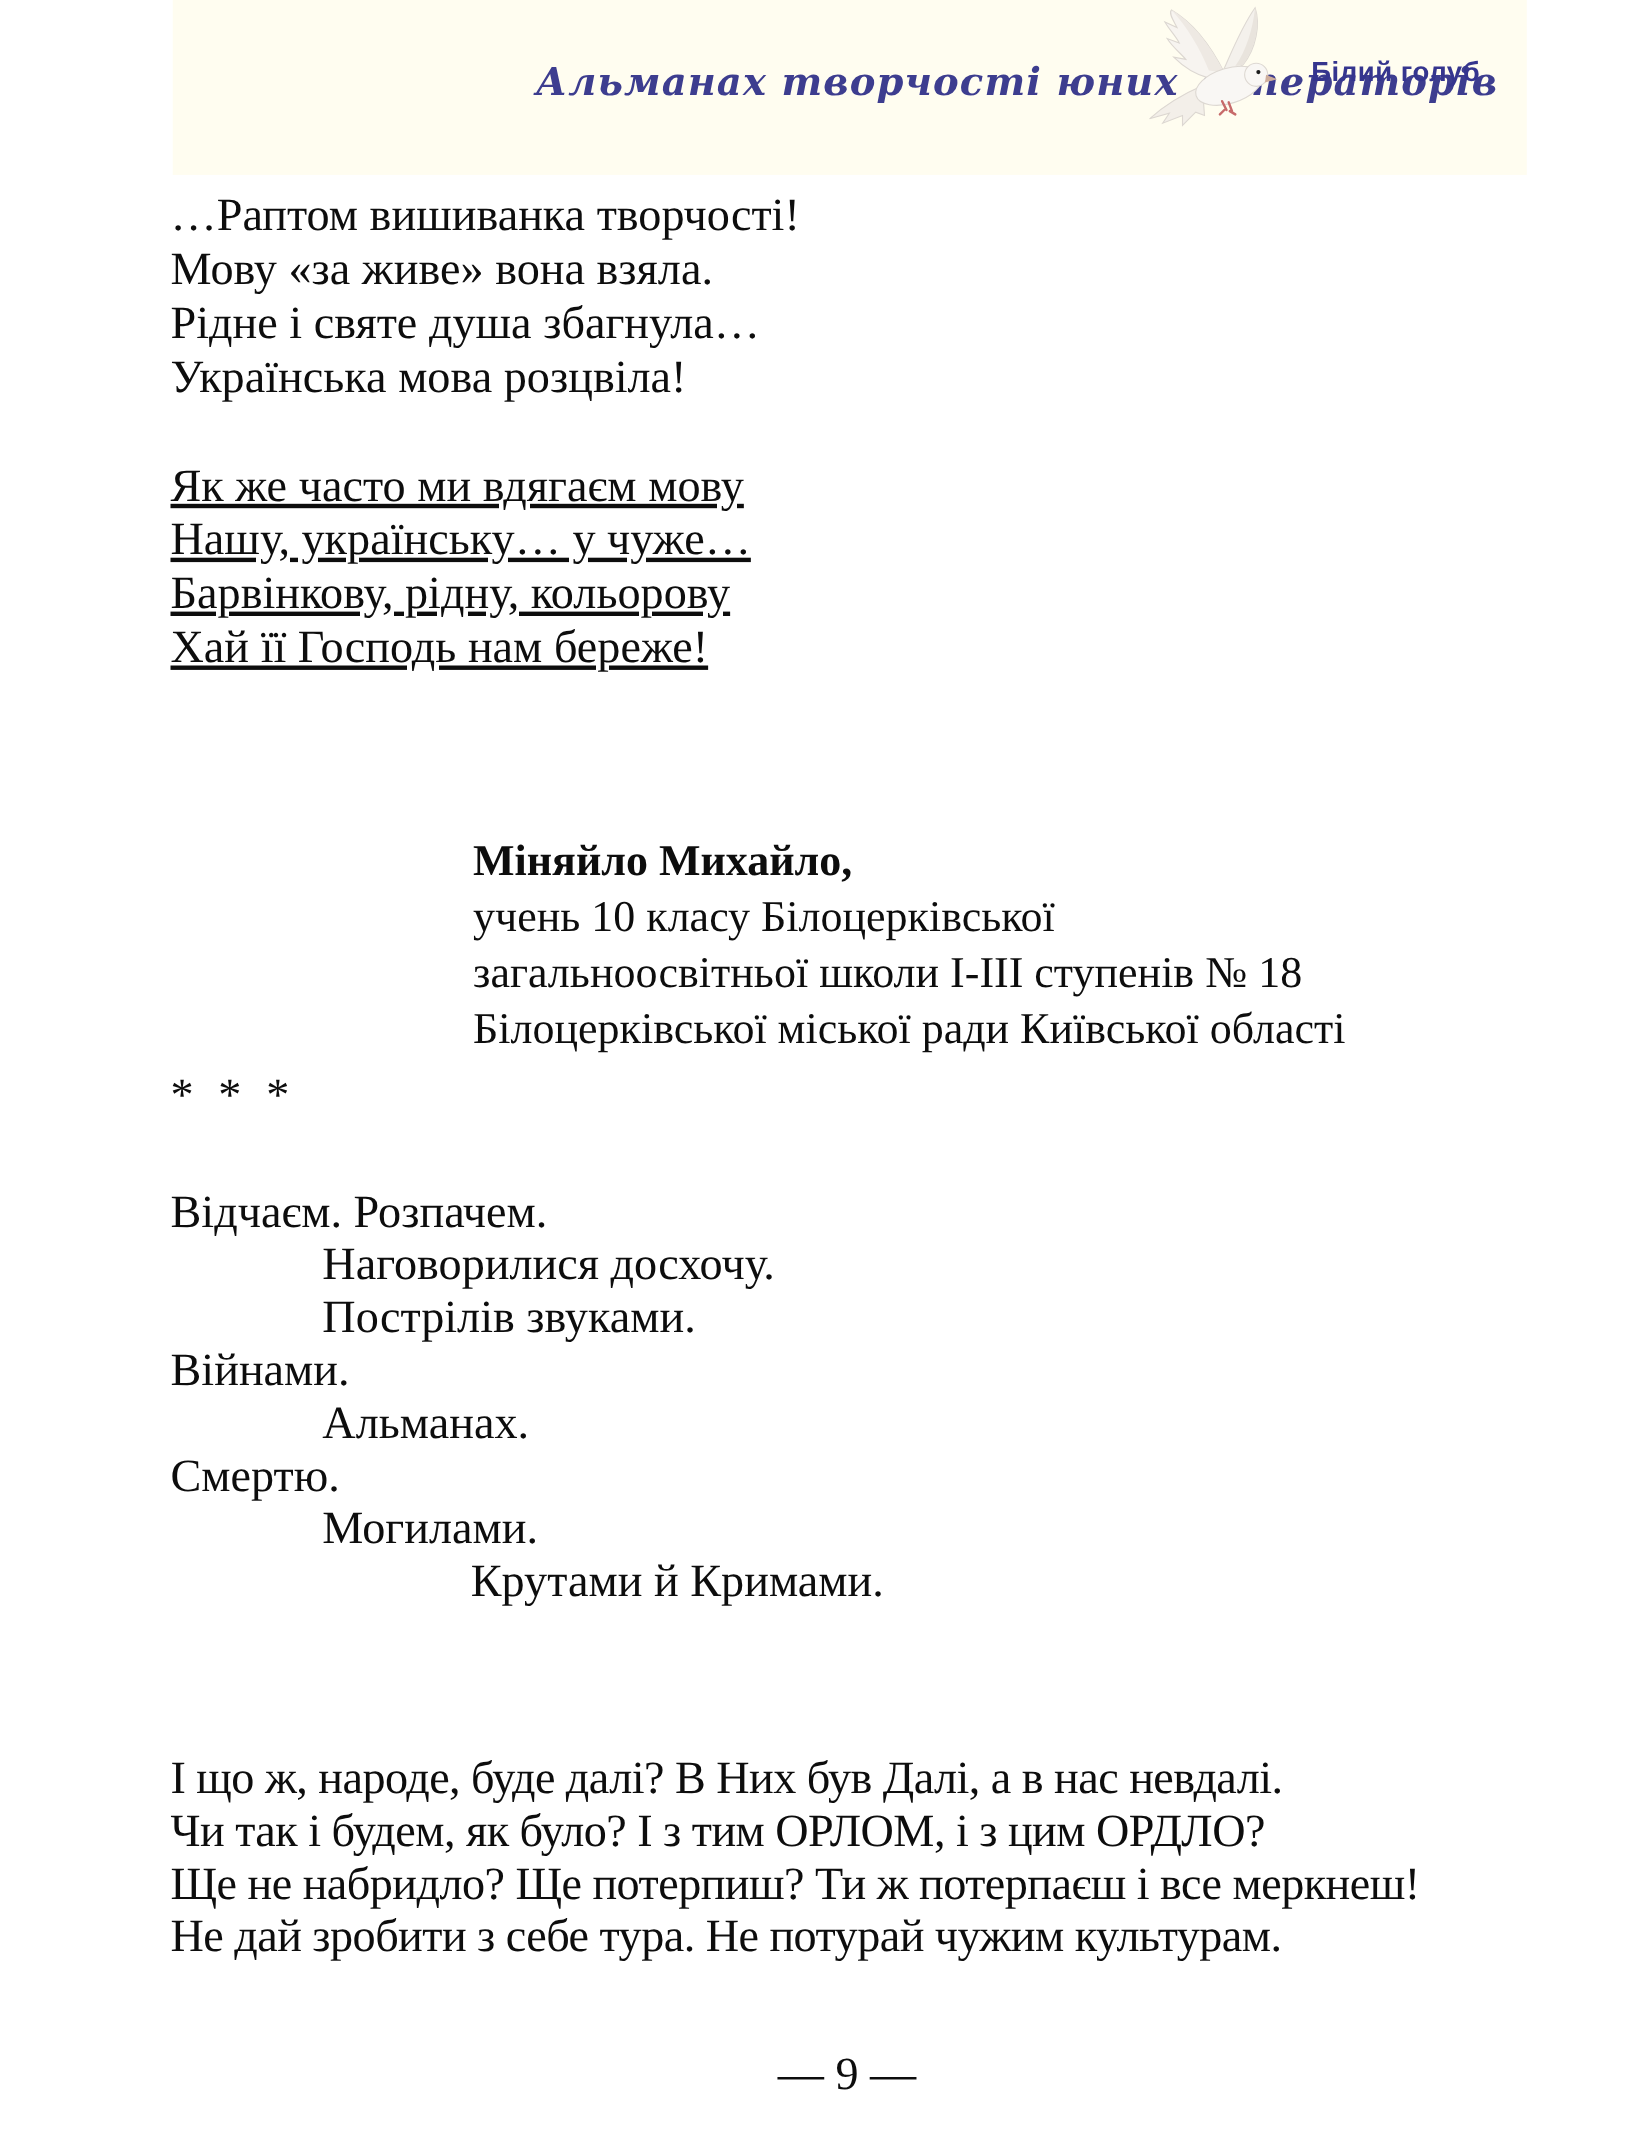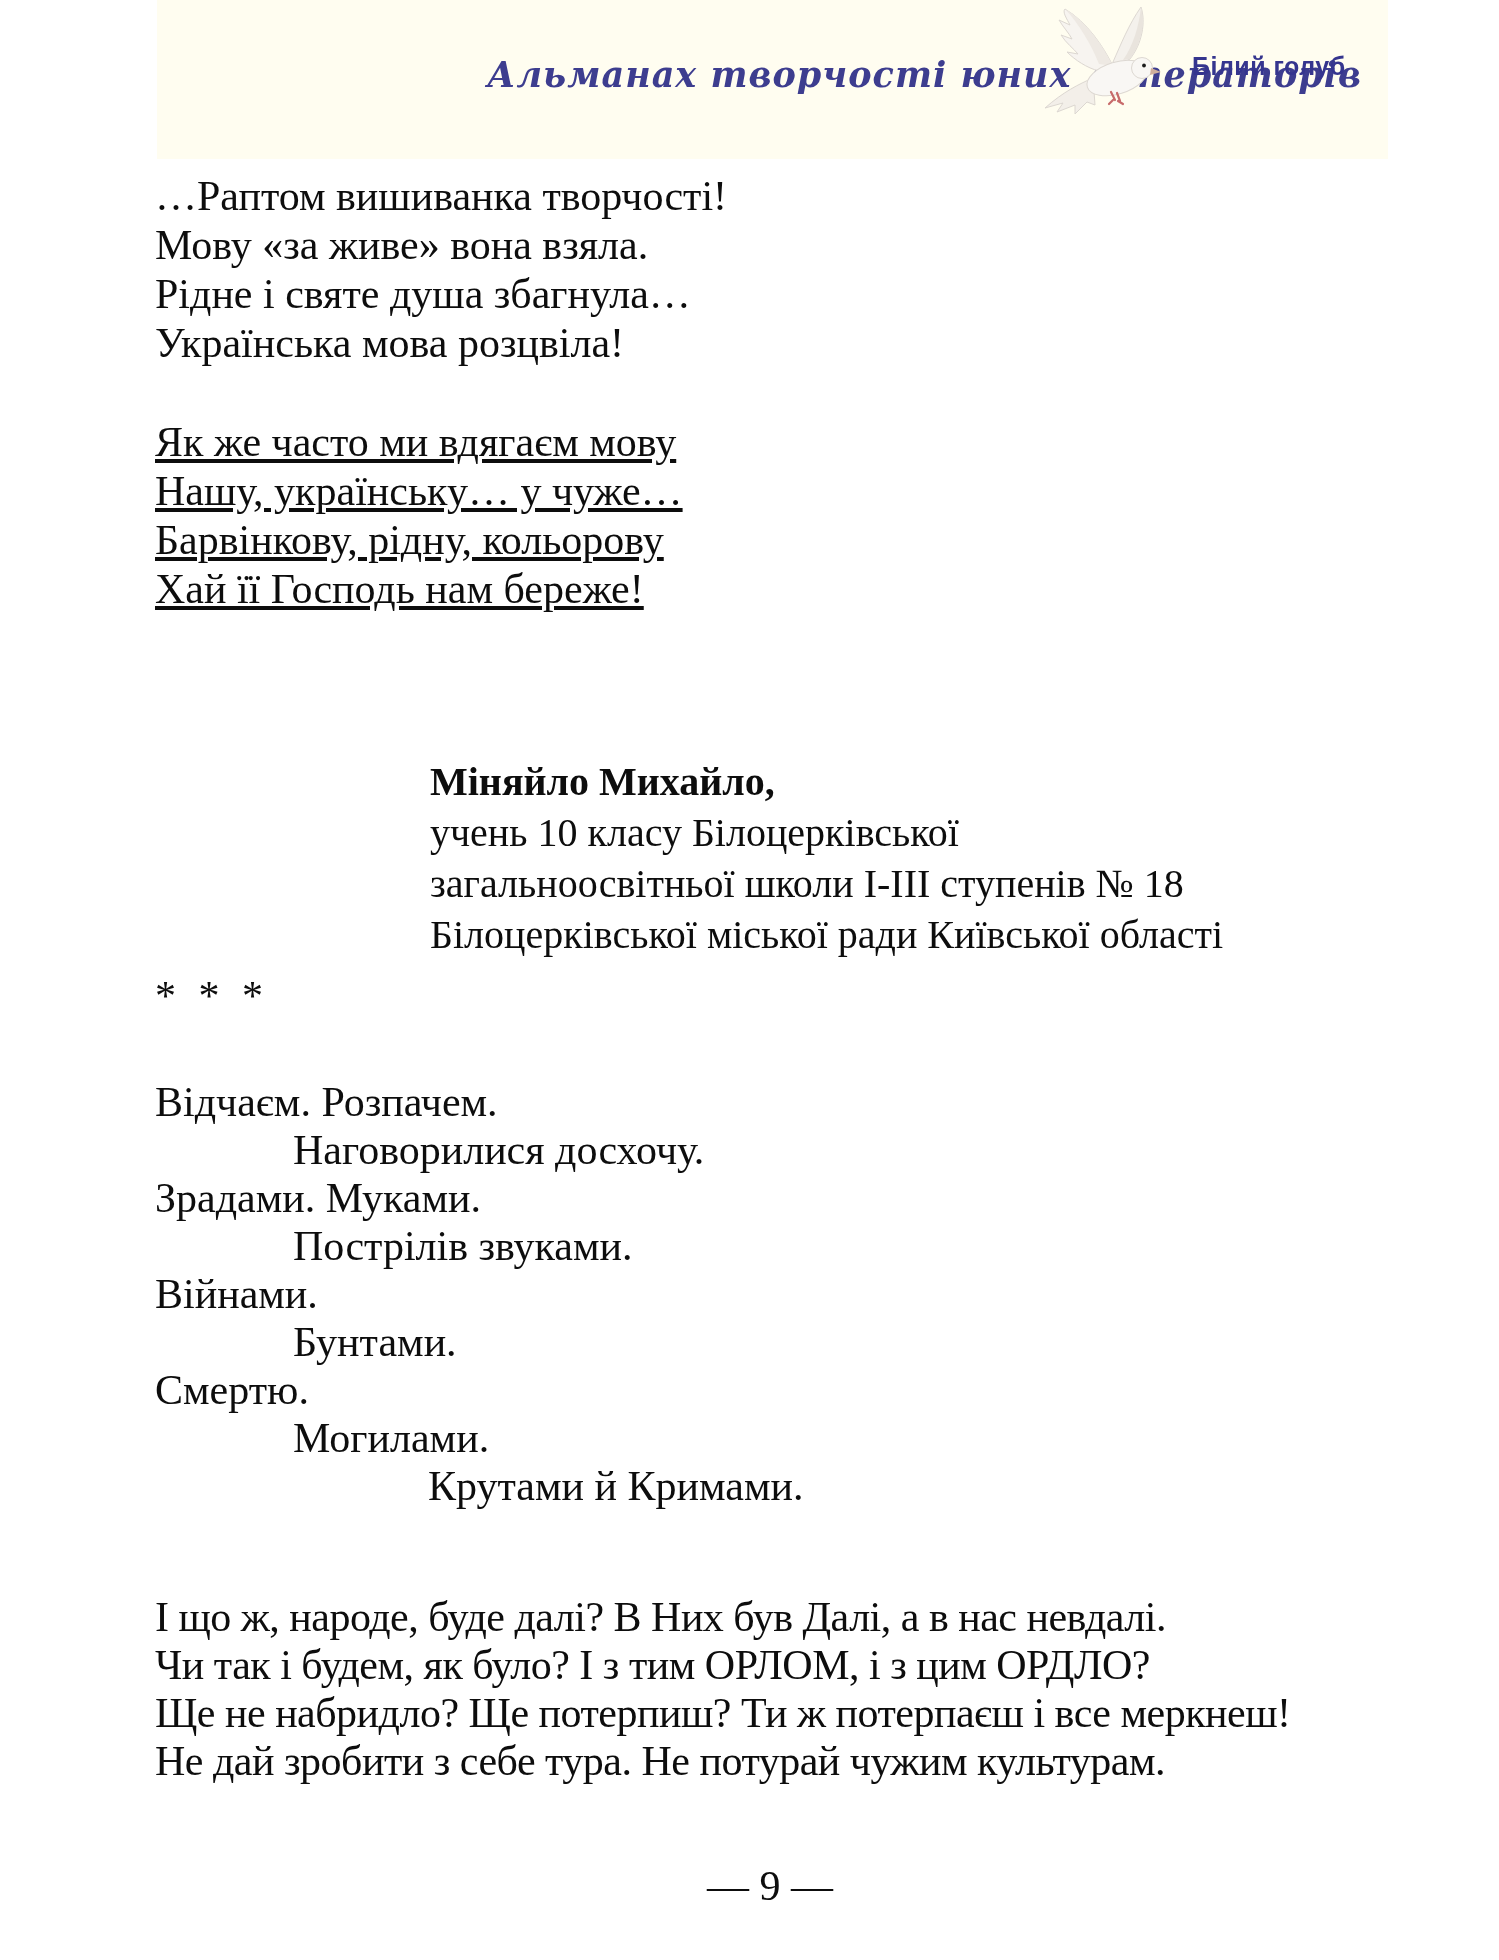--- a/index.html
+++ b/index.html
@@ -127,24 +127,23 @@
     <div>учень 10 класу Білоцерківської</div>
     <div>загальноосвітньої школи І-ІІІ ступенів № 18</div>
     <div>Білоцерківської міської ради Київської області</div>
   </div>
 
   <div class="separator">* * *</div>
 
   <div class="ladder-poem">
     <div class="indent-0">Відчаєм. Розпачем.</div>
     <div class="indent-1">Наговорилися досхочу.</div>
-    <div class="indent-0">Зрадами. Муками.</div>
     <div class="indent-1">Пострілів звуками.</div>
     <div class="indent-0">Війнами.</div>
-    <div class="indent-1">Бунтами.</div>
+    <div class="indent-1">Альманах.</div>
     <div class="indent-0">Смертю.</div>
     <div class="indent-1">Могилами.</div>
     <div class="indent-2">Крутами й Кримами.</div>
   </div>
 
   <div class="final-stanza">
     <div>І що ж, народе, буде далі? В Них був Далі, а в нас невдалі.</div>
     <div>Чи так і будем, як було? І з тим ОРЛОМ, і з цим ОРДЛО?</div>
     <div>Ще не набридло? Ще потерпиш? Ти ж потерпаєш і все меркнеш!</div>
     <div>Не дай зробити з себе тура. Не потурай чужим культурам.</div>

